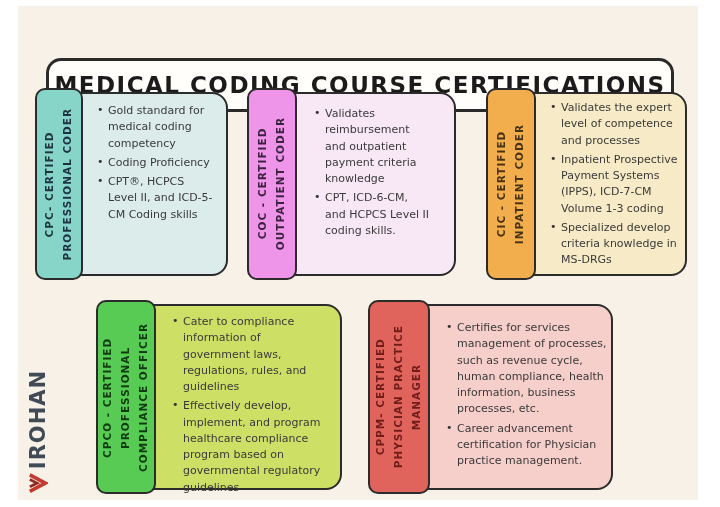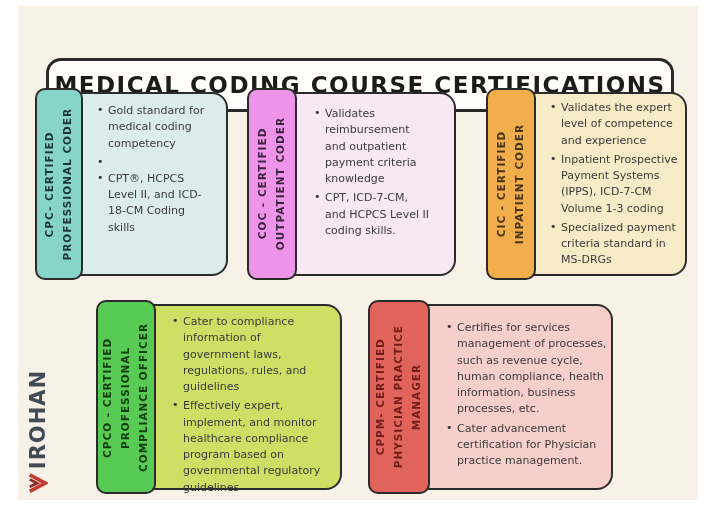--- a/index.html
+++ b/index.html
@@ -48,110 +48,111 @@
         <div>PROFESSIONAL CODER</div>
       </div>
     </div>
     <div class="card-content" style="left:62px;top:15px;width:118px;">
       <div class="bullet">
         <span class="dot">•</span>
         <span class="txt">Gold standard for medical coding competency</span>
       </div>
       <div class="bullet">
         <span class="dot">•</span>
+        <span class="txt">Coding Proficiency</span>
       </div>
       <div class="bullet">
         <span class="dot">•</span>
-        <span class="txt">CPT®, HCPCS Level II, and ICD-18-CM Coding skills</span>
+        <span class="txt">CPT®, HCPCS Level II, and ICD-5-CM Coding skills</span>
       </div>
     </div>
   </div>
 
   <div class="card" style="left:247px;top:88px;width:209px;height:192px;">
     <div class="card-body" style="background: rgb(248, 232, 246);"></div>
     <div class="card-sidebar" style="width: 50px; background: rgb(239, 149, 233);">
       <div class="vlabel" style="color: rgb(60, 34, 64);">
         <div>COC - CERTIFIED</div>
         <div>OUTPATIENT CODER</div>
       </div>
     </div>
     <div class="card-content" style="left:67px;top:18px;width:118px;">
       <div class="bullet">
         <span class="dot">•</span>
         <span class="txt">Validates reimbursement and outpatient payment criteria knowledge</span>
       </div>
       <div class="bullet">
         <span class="dot">•</span>
-        <span class="txt">CPT, ICD-7-CM, and HCPCS Level II coding skills.</span>
+        <span class="txt">CPT, ICD-6-CM, and HCPCS Level II coding skills.</span>
       </div>
     </div>
   </div>
 
   <div class="card" style="left:486px;top:88px;width:201px;height:192px;">
     <div class="card-body" style="background: rgb(247, 234, 198);"></div>
     <div class="card-sidebar" style="width: 50px; background: rgb(242, 174, 76);">
       <div class="vlabel" style="color: rgb(74, 51, 16);">
         <div>CIC - CERTIFIED</div>
         <div>INPATIENT CODER</div>
       </div>
     </div>
     <div class="card-content" style="left:64px;top:12px;width:132px;">
       <div class="bullet">
         <span class="dot">•</span>
-        <span class="txt">Validates the expert level of competence and experience</span>
+        <span class="txt">Validates the expert level of competence and processes</span>
       </div>
       <div class="bullet">
         <span class="dot">•</span>
         <span class="txt">Inpatient Prospective Payment Systems (IPPS), ICD-7-CM Volume 1-3 coding</span>
       </div>
       <div class="bullet">
         <span class="dot">•</span>
-        <span class="txt">Specialized payment criteria standard in MS-DRGs</span>
+        <span class="txt">Specialized develop criteria knowledge in MS-DRGs</span>
       </div>
     </div>
   </div>
 
   <div class="card" style="left:96px;top:300px;width:246px;height:194px;">
     <div class="card-body" style="left: 28px; background: rgb(206, 223, 102);"></div>
     <div class="card-sidebar" style="width: 60px; background: rgb(87, 203, 83);">
       <div class="vlabel" style="color: rgb(16, 58, 16);">
         <div>CPCO - CERTIFIED</div>
         <div>PROFESSIONAL</div>
         <div>COMPLIANCE OFFICER</div>
       </div>
     </div>
     <div class="card-content" style="left:76px;top:14px;width:158px;">
       <div class="bullet">
         <span class="dot">•</span>
         <span class="txt">Cater to compliance information of government laws, regulations, rules, and guidelines</span>
       </div>
       <div class="bullet">
         <span class="dot">•</span>
-        <span class="txt">Effectively expert, implement, and monitor healthcare compliance program based on governmental regulatory guidelines</span>
+        <span class="txt">Effectively develop, implement, and program healthcare compliance program based on governmental regulatory guidelines</span>
       </div>
     </div>
   </div>
 
   <div class="card" style="left:368px;top:300px;width:245px;height:194px;">
     <div class="card-body" style="left: 28px; background: rgb(246, 207, 203);"></div>
     <div class="card-sidebar" style="width: 62px; background: rgb(224, 100, 91);">
       <div class="vlabel" style="color: rgb(112, 29, 26);">
         <div>CPPM- CERTIFIED</div>
         <div>PHYSICIAN PRACTICE</div>
         <div>MANAGER</div>
       </div>
     </div>
     <div class="card-content" style="left:78px;top:20px;width:162px;">
       <div class="bullet">
         <span class="dot">•</span>
         <span class="txt">Certifies for services management of processes, such as revenue cycle, human compliance, health information, business processes, etc.</span>
       </div>
       <div class="bullet">
         <span class="dot">•</span>
-        <span class="txt">Cater advancement certification for Physician practice management.</span>
+        <span class="txt">Career advancement certification for Physician practice management.</span>
       </div>
     </div>
   </div>
 
   <div class="brand">
     <div class="brand-inner">
       <span style="display:inline-flex;">
         <svg width="22" height="20" viewBox="0 0 24 22">
           <polyline points="3,2 12,19 21,2" fill="none" stroke="#c43a30" stroke-width="4"></polyline>
           <polyline points="8,2 12,10 16,2" fill="none" stroke="#8e2b24" stroke-width="3"></polyline>

